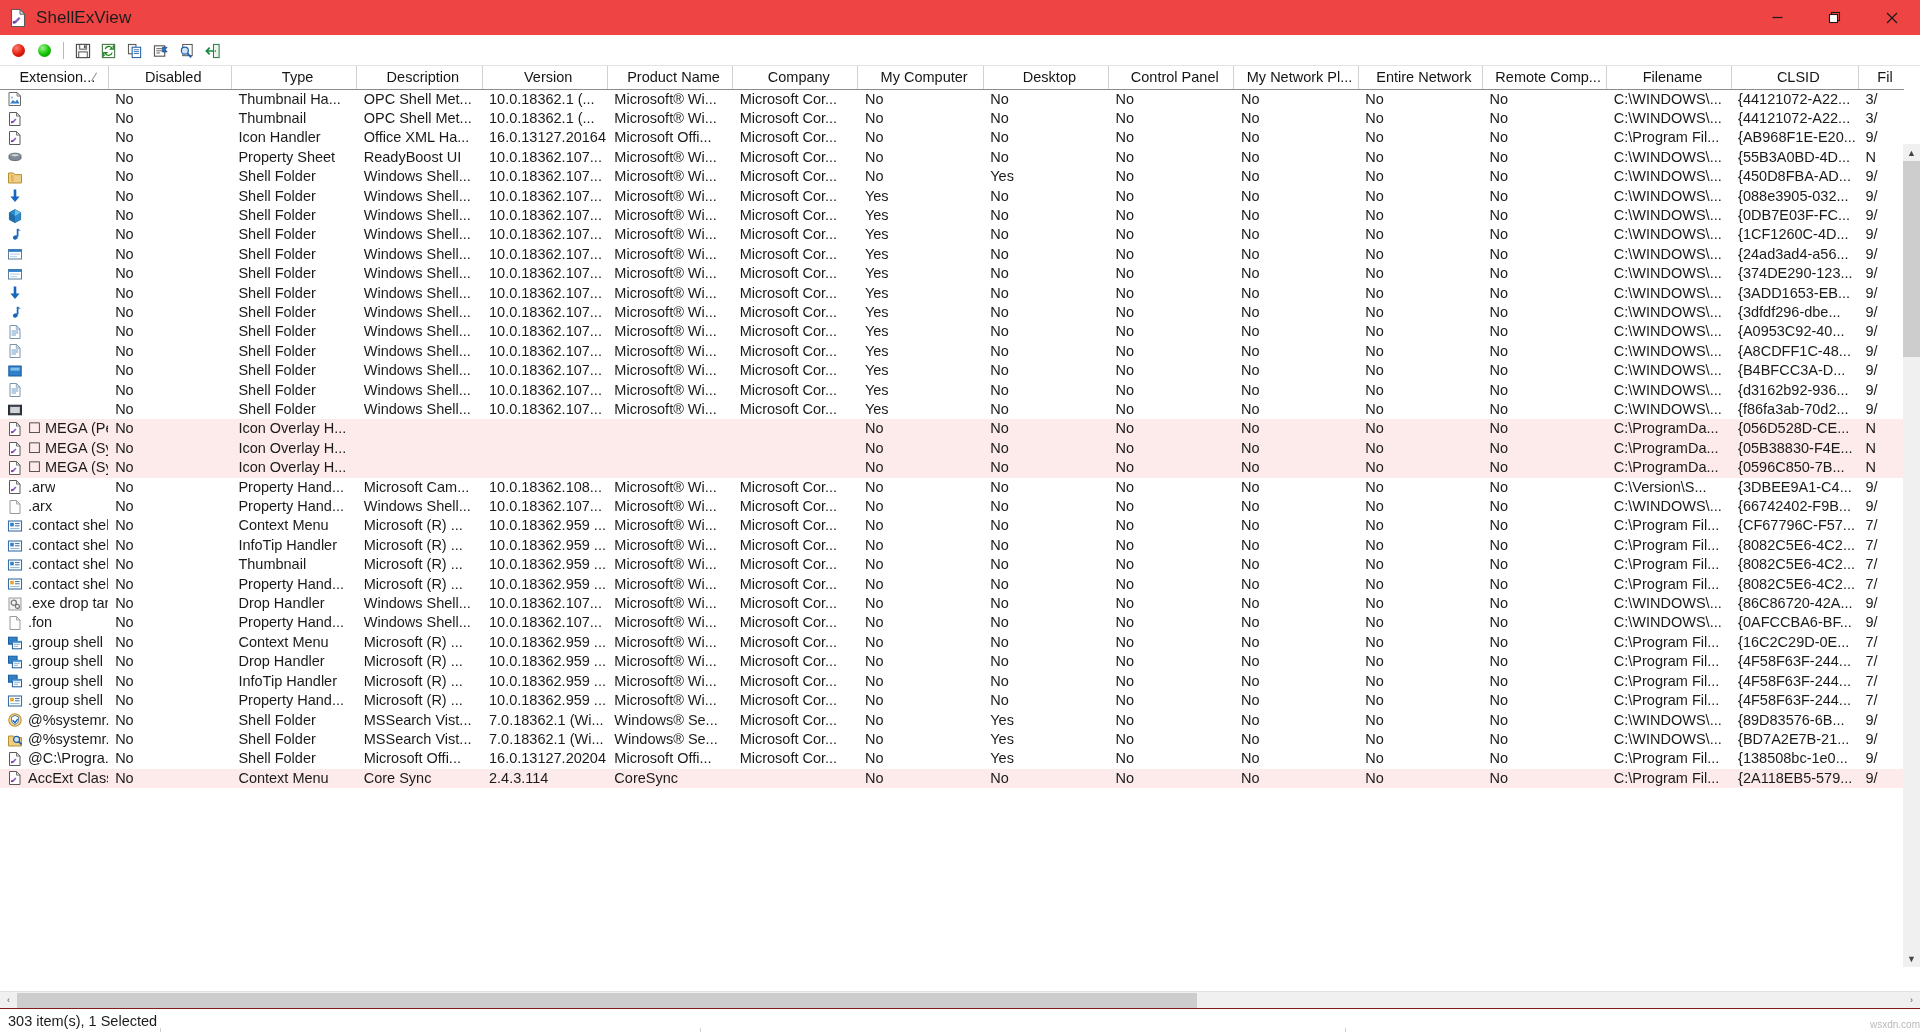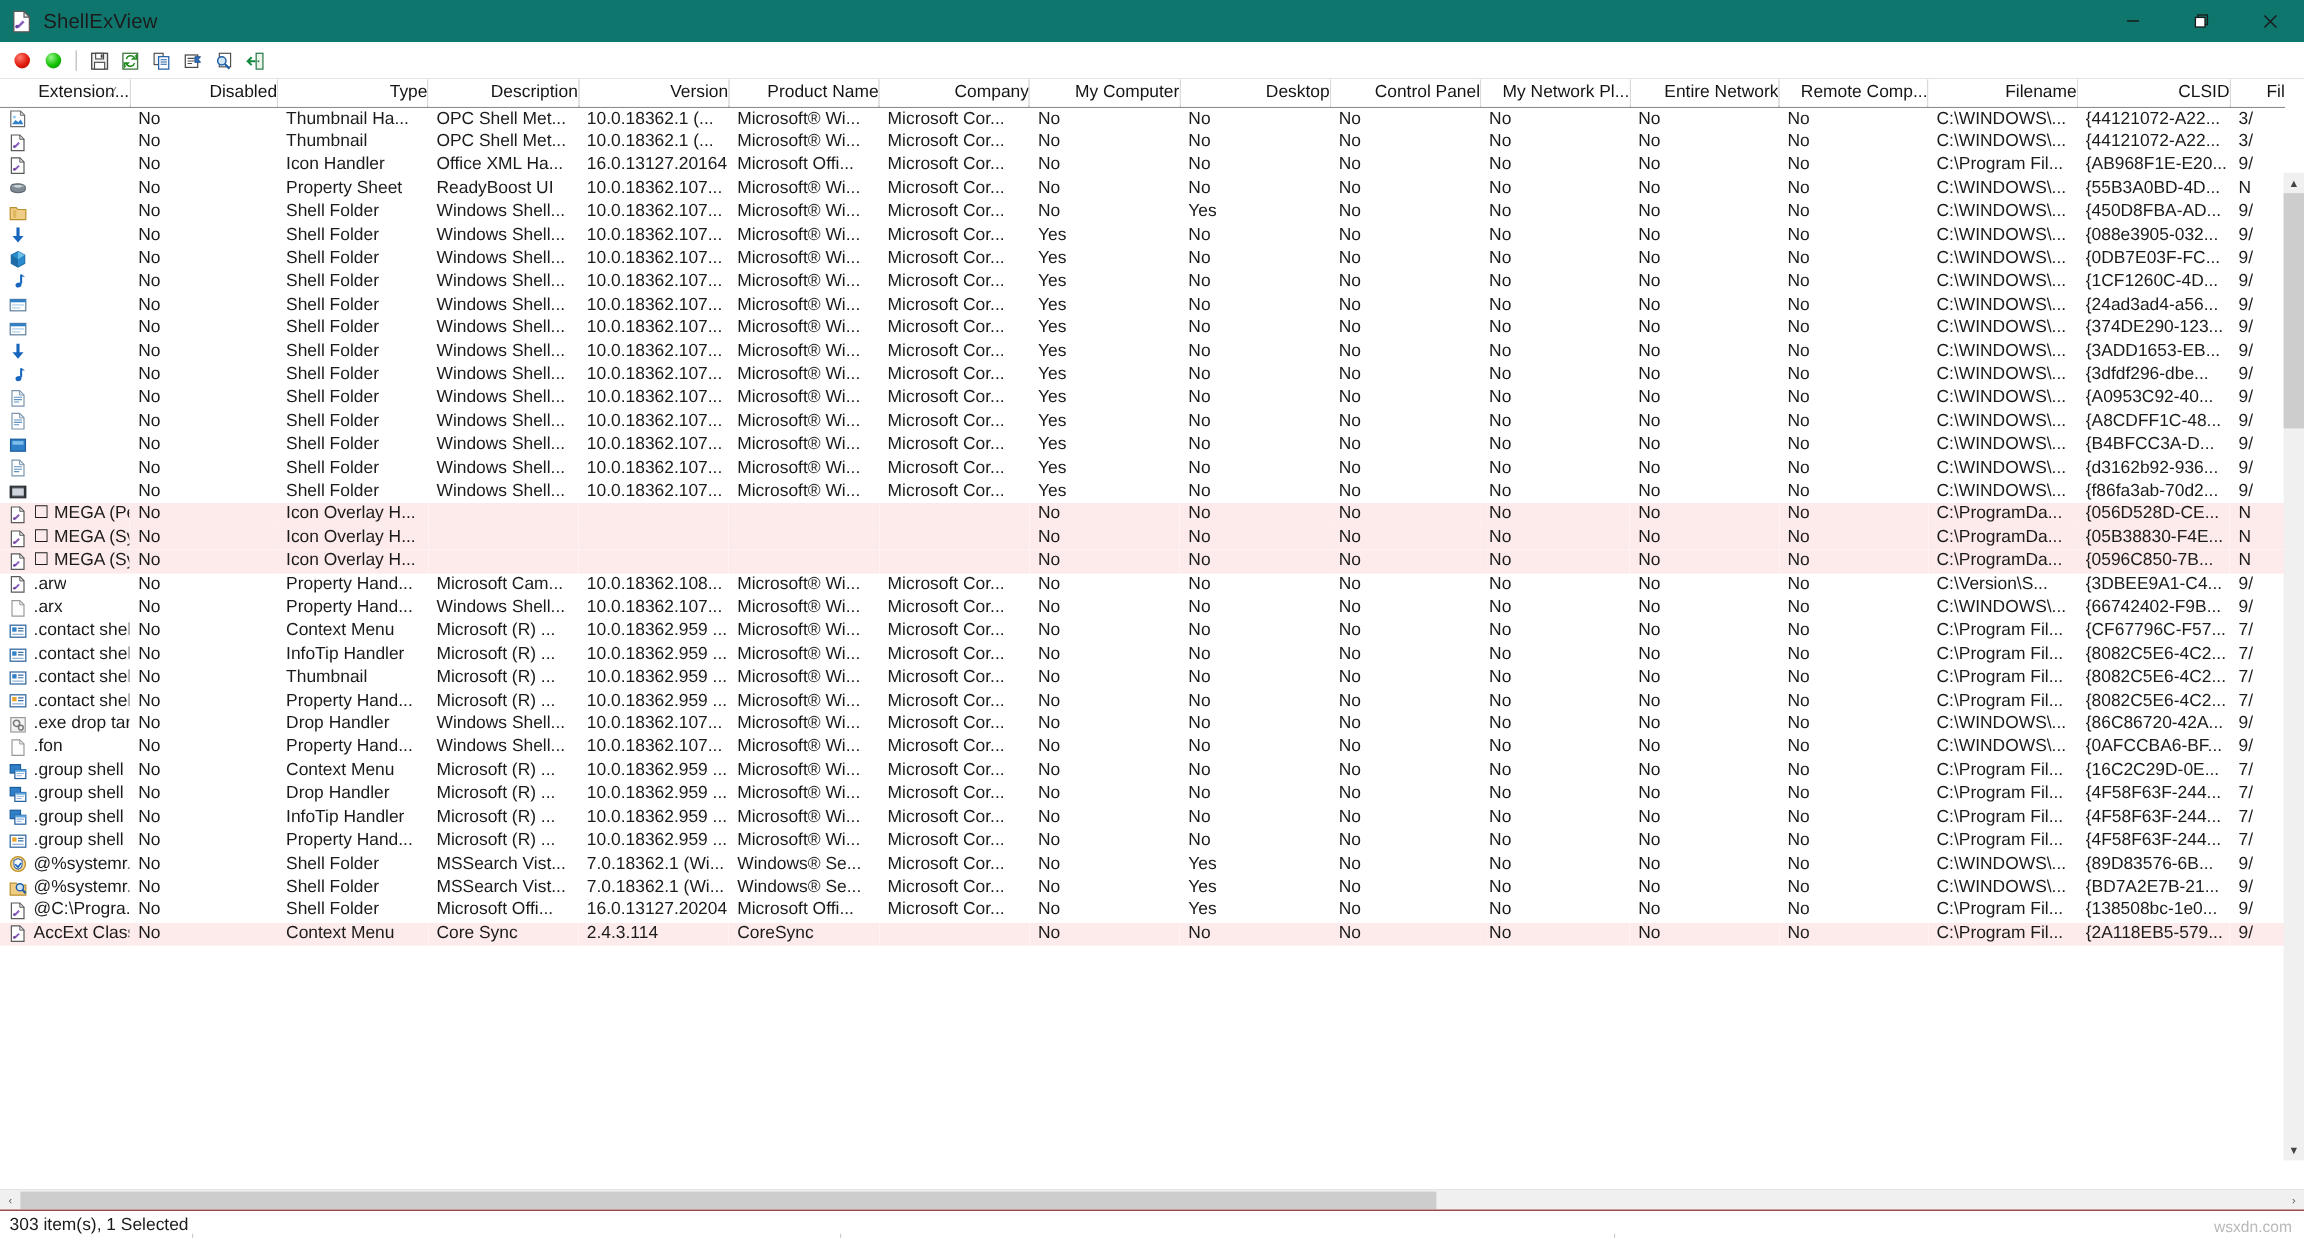--- a/index.html
+++ b/index.html
@@ -14,21 +14,21 @@
     width: 1920px; height: 1032px;
     display: flex; flex-direction: column;
     background: #ffffff;
     position: relative;
   }
 
   
   .titlebar {
     height: 36px; min-height: 36px;
     display: flex; align-items: center;
-    background: #0f766e;
+    background: #ef4444;
     border-bottom: 1px solid #ffffff;
   }
   .title-icon {
     width: 20px; height: 20px;
     margin-left: 8px; margin-right: 8px;
     position: relative; flex: 0 0 auto;
   }
   .title-text {
     font-size: 17px; color: #1c1c1c;
     letter-spacing: 0.1px;
@@ -97,21 +97,21 @@
     width: 1904px;
     font-size: 14.5px;
     color: #1b1b1b;
   }
   table.lv thead th {
     height: 23px;
     background: #ffffff;
     border-bottom: 1px solid #8c8c8c;
     border-right: 1px solid #d2d2d2;
     font-weight: normal;
-    text-align: right;
+    text-align: center;
     padding: 0 0 1px 7px;
     font-size: 14.5px;
     color: #151515;
     white-space: nowrap;
     overflow: hidden;
     position: relative;
     vertical-align: middle;
     margin-top: 12px;
   }
   table.lv thead th .sortmark {
@@ -181,22 +181,22 @@
   .statusbar {
     height: 24px; min-height: 24px;
     background: #ffffff;
     border-top: 1px solid #7f1d1d;
     display: flex; align-items: center;
     font-size: 14.5px; color: #1b1b1b;
     padding-left: 8px;
     position: relative;
   }
   .watermark {
-    position: absolute; right: 10px; bottom: 2px;
-    font-size: 13px; color: #b9b9b9;
+    position: absolute; right: 0; bottom: 2px;
+    font-size: 10px; color: #b9b9b9;
   }
   .statusbar .seg-div {
     position:absolute; bottom:0; width:1px; height:4px; background:#cfcfcf;
   }
 </style>
 </head>
 <body>
 
 <div id="app">
 

